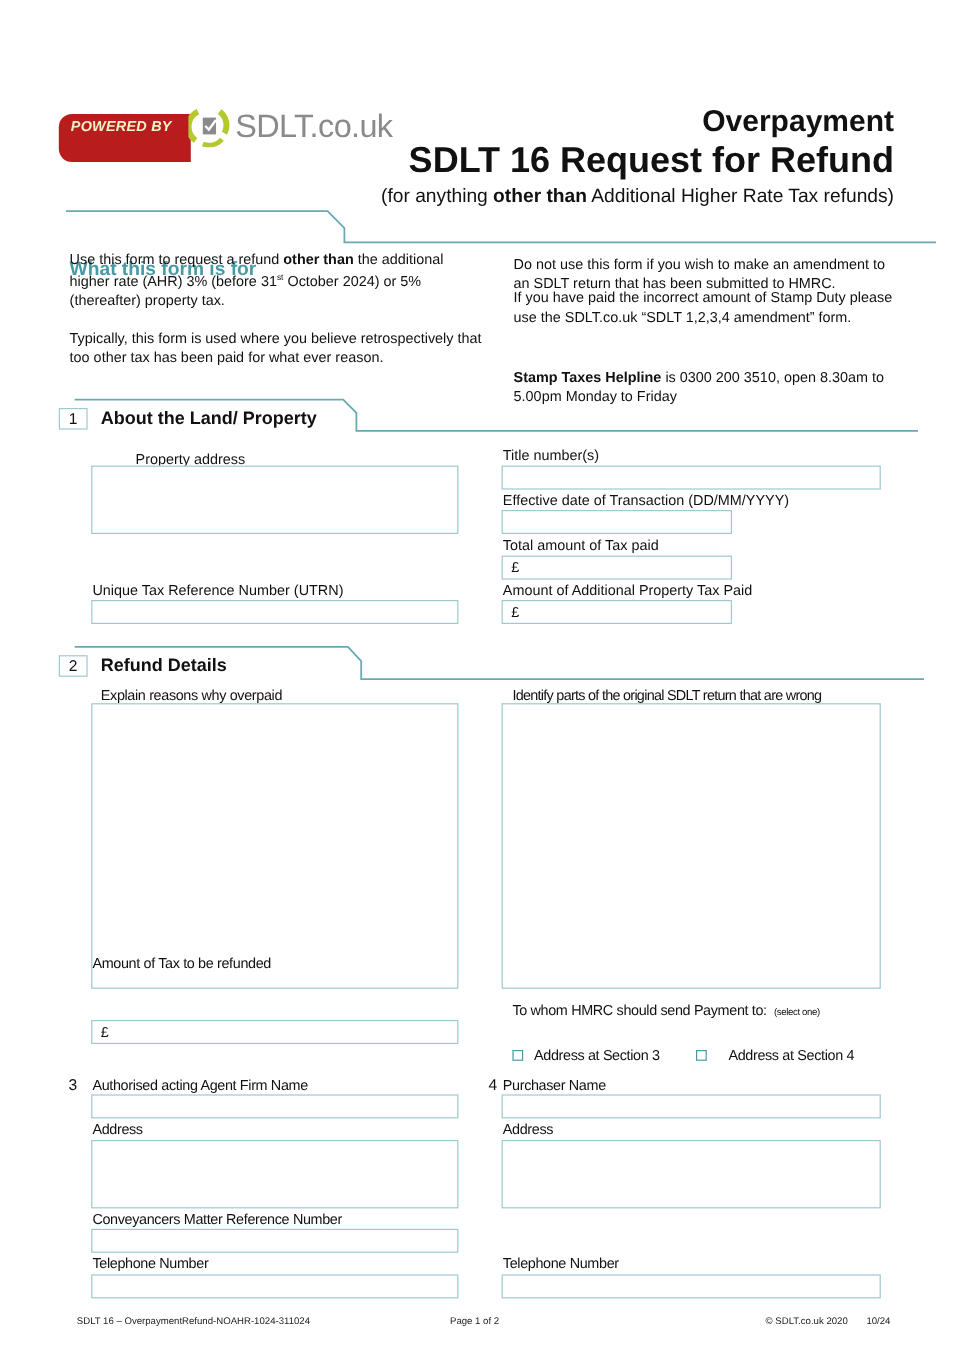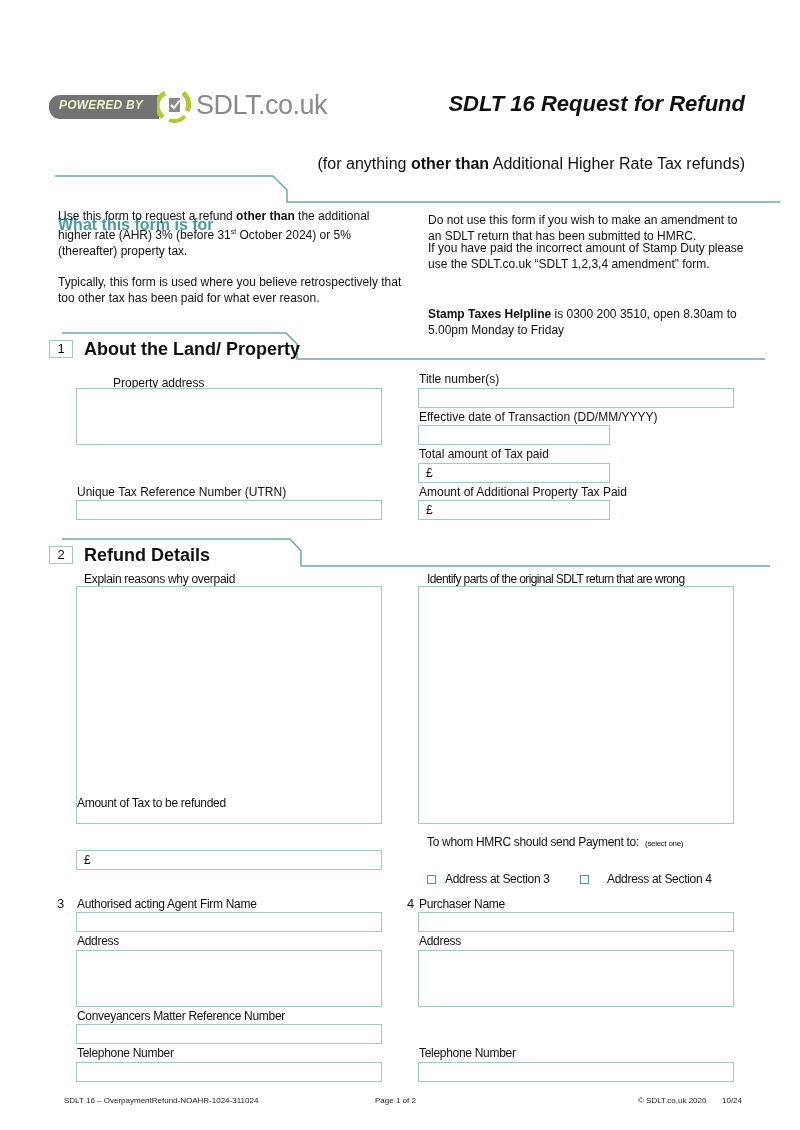--- a/index.html
+++ b/index.html
@@ -8,43 +8,44 @@
   .abs { position: absolute; }
   .txt { font-size: 12px; line-height: 16px; color: #111; }
   .field { position: absolute; border: 1px solid #9fc8cf; background: #fff; box-sizing: border-box;
            font-size: 12px; line-height: 16px; padding-left: 7px; }
   .lbl { position: absolute; font-size: 12px; line-height: 14px; color: #111; white-space: nowrap; }
   .cond { font-family: "Liberation Sans", sans-serif; letter-spacing: -0.3px; }
   .teal { color: #4a9aa4; margin-top: 37px; }
   .tabsvg { position: absolute; }
   .secnum { position: absolute; border: 1px solid #9fc8cf; width: 24px; height: 18px; box-sizing: border-box;
             font-size: 13px; line-height: 16px; text-align: center; }
-  .sectitle { position: absolute; font-size: 18px; font-weight: bold; line-height: 16px; white-space: nowrap; }
+  .sectitle { position: absolute; font-size: 15px; font-weight: bold; line-height: 16px; white-space: nowrap; }
   .chk { position: absolute; width: 9px; height: 9px; border: 1.5px solid #4a9aa4; box-sizing: border-box; }
   .footer { position: absolute; font-size: 8px; color: #222; white-space: nowrap; }
 </style>
 </head>
 <body>
 
 <div class="abs" style="left:49px; top:89px; width:280px; height:34px;">
-  <div class="abs" style="left:0; top:6px; width:110px; height:24px; background:#737373; border-radius:11px 0 0 11px;">
+  <div class="abs" style="left:0; top:6px; width:110px; height:40px; background:#b91c1c; border-radius:11px 0 0 11px;">
     <span style="position:absolute; left:10px; top:3px; font-size:12px; font-weight:bold; font-style:italic; color:#eef3c8; letter-spacing:0.2px; white-space:nowrap;">POWERED BY</span>
   </div>
   <svg class="abs" style="left:108px; top:0;" width="36" height="34" viewBox="0 0 36 34">
     <path d="M8 4 A14 14 0 0 0 6 28" stroke="#b5c92f" stroke-width="5" fill="none"></path>
     <path d="M26 4 A14 14 0 0 1 30 22" stroke="#b5c92f" stroke-width="5" fill="none"></path>
     <path d="M28 27 A14 14 0 0 1 12 31" stroke="#b5c92f" stroke-width="4" fill="none"></path>
     <rect x="12" y="9" width="11" height="14" fill="#8a8a8a"></rect>
     <path d="M14 16 l3 3 l6 -8" stroke="#fff" stroke-width="2" fill="none"></path>
   </svg>
   <span style="position:absolute; left:147px; top:1px; font-size:27px; color:#8a8a8a; white-space:nowrap; letter-spacing:-0.5px;">SDLT.co.uk</span>
 </div>
 
 <div class="abs" style="right:55px; top:86px; text-align:right;">
-  <div style="font-size:22px; font-weight:bold; line-height:36px;font-style:italic;">SDLT 16 Request for Refund</div>
+  <div style="font-size:25px; font-weight:bold; line-height:30px;">Overpayment</div>
+  <div style="font-size:30px; font-weight:bold; line-height:36px;">SDLT 16 Request for Refund</div>
 </div>
 <div class="abs" style="right:55px; top:155px; font-size:16px; white-space:nowrap;">
   <span>(for anything </span><b>other than</b><span> Additional Higher Rate Tax refunds)</span>
 </div>
 
 <svg class="tabsvg" style="left:55px; top:174px;" width="726" height="32">
   <path d="M0 2 H218 L232 16 V28 H725" stroke="#6aa9b2" stroke-width="1.5" fill="none"></path>
 </svg>
 <div class="abs teal" style="left:58px; top:179px; font-size:16px; font-weight:bold;">What this form is for</div>
 

